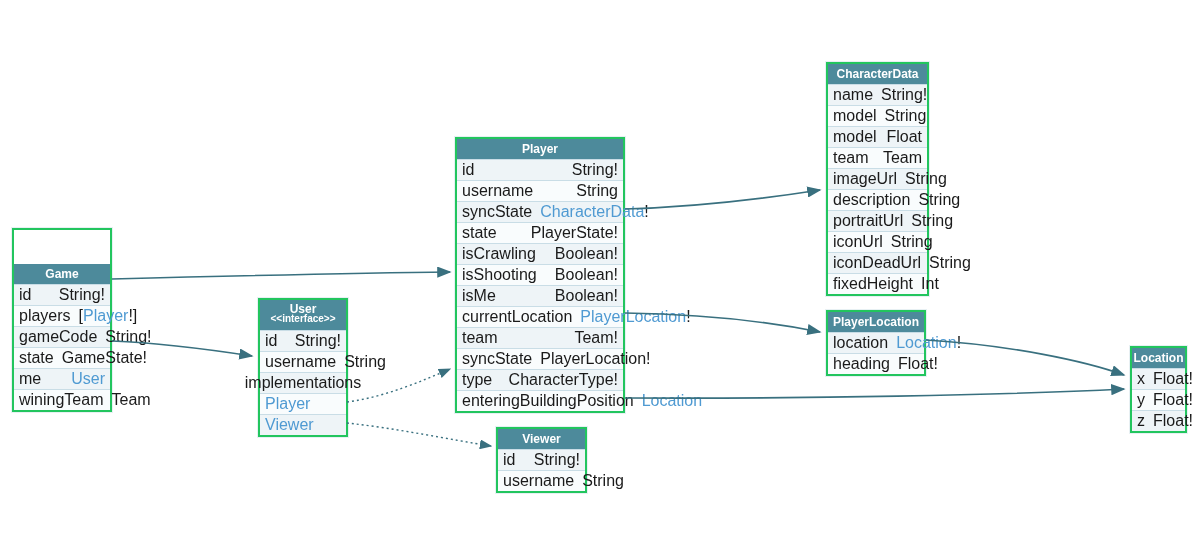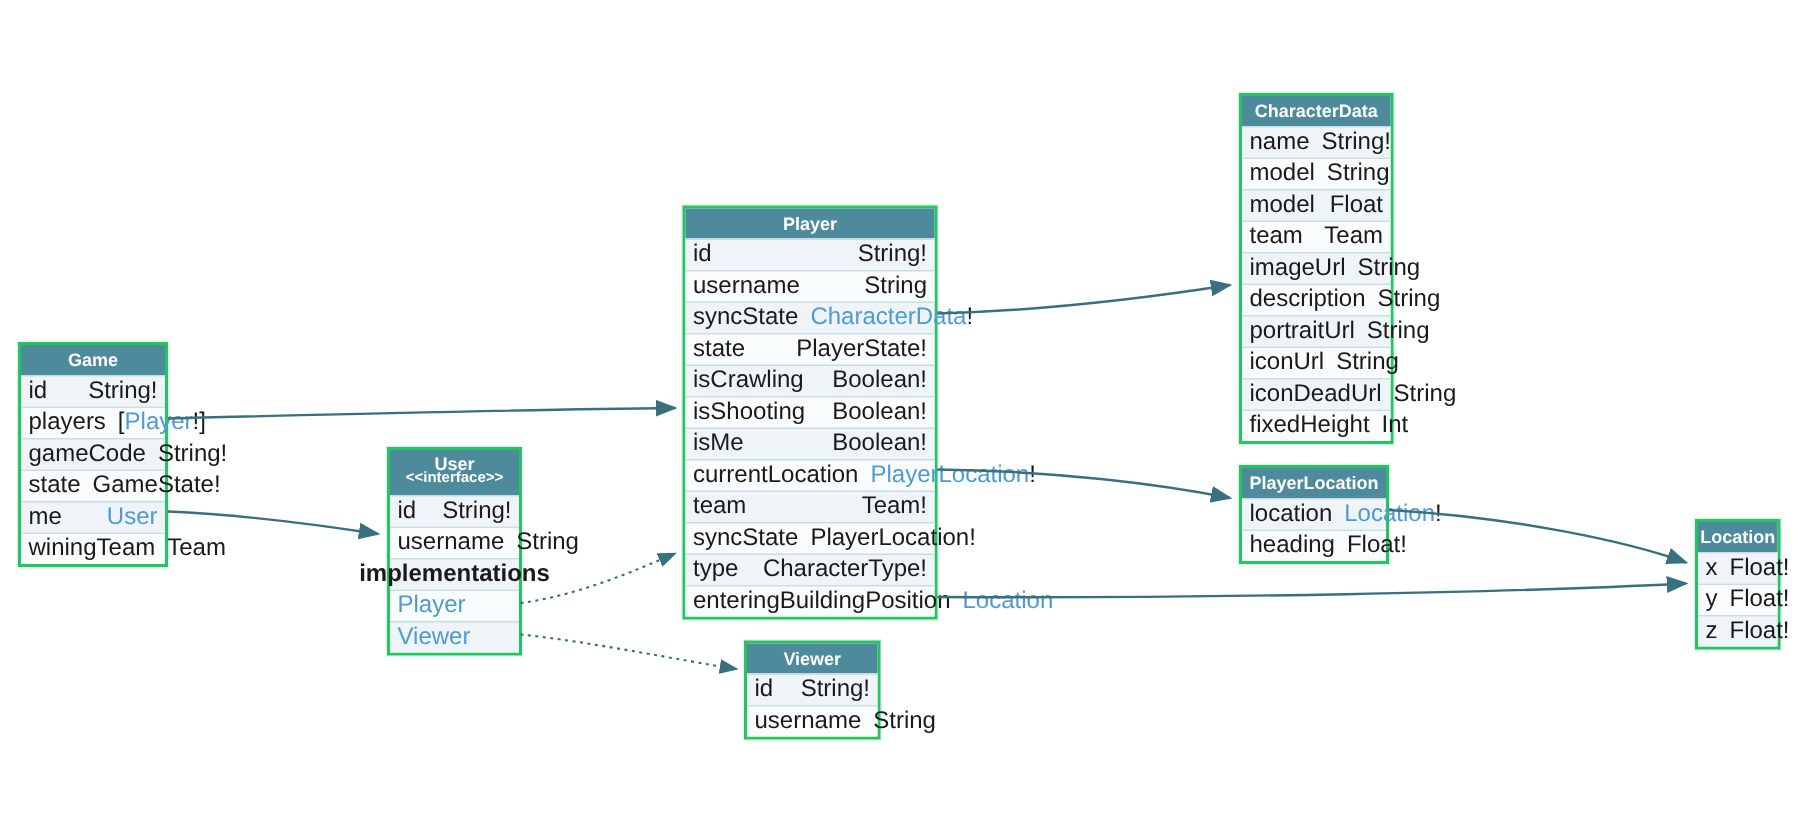--- a/index.html
+++ b/index.html
@@ -51,21 +51,21 @@
     font-size: 16px;
     color: #1a1a1a;
     white-space: nowrap;
     cursor: pointer;
   }
   .trow.alt { background: #eef4f7; }
   .trow.plain { background: #f9fcfd; justify-content: space-between; }
   .trow.center { justify-content: center; }
   .fname { color: #1a1a1a; }
   .ftype { color: #1a1a1a; margin-left: 8px; }
-  .center .fname { margin: 0; font-weight: bold; }
+  .center .fname { margin: 0; }
   .link { color: #4f9ad2; }
   svg.edges {
     position: absolute;
     left: 0; top: 0;
     pointer-events: none;
     z-index: 5;
   }
   svg.edges path.edge {
     fill: none;
     stroke: #39707f;
@@ -74,21 +74,21 @@
   svg.edges path.edge.dotted {
     stroke-width: 1.4;
     stroke-dasharray: 2 3;
   }
 </style>
 </head>
 <body>
 
 <div id="diagram" style="width: 1200px; height: 547px;">
     <div class="gtable" style="left: 12px; top: 228px; width: 100px;">
-      <div class="thead" style="height: 20px;"><span>Game</span></div>
+      <div class="thead" style="height: 20px; margin-top: 34px;"><span>Game</span></div>
       <div class="trow alt">
         <span class="fname">id</span>
         <span class="ftype">String!</span>
       </div>
       <div class="trow plain">
         <span class="fname">players</span>
         <span class="ftype"><span>[</span><span class="link">Player</span><span>!]</span></span>
       </div>
       <div class="trow alt">
         <span class="fname">gameCode</span>

